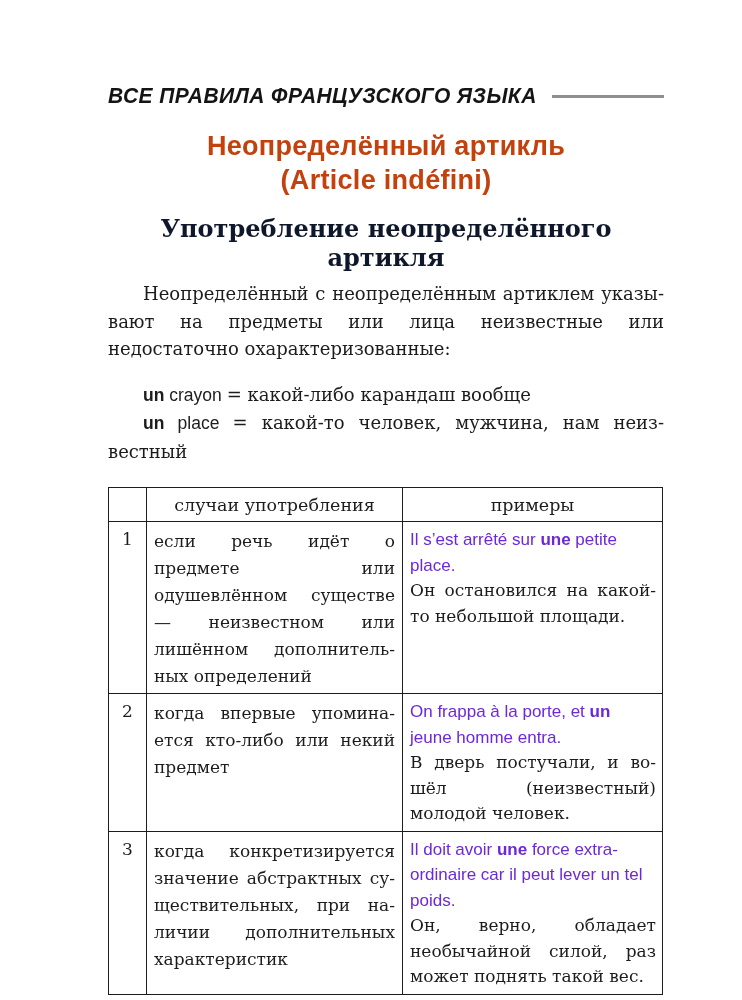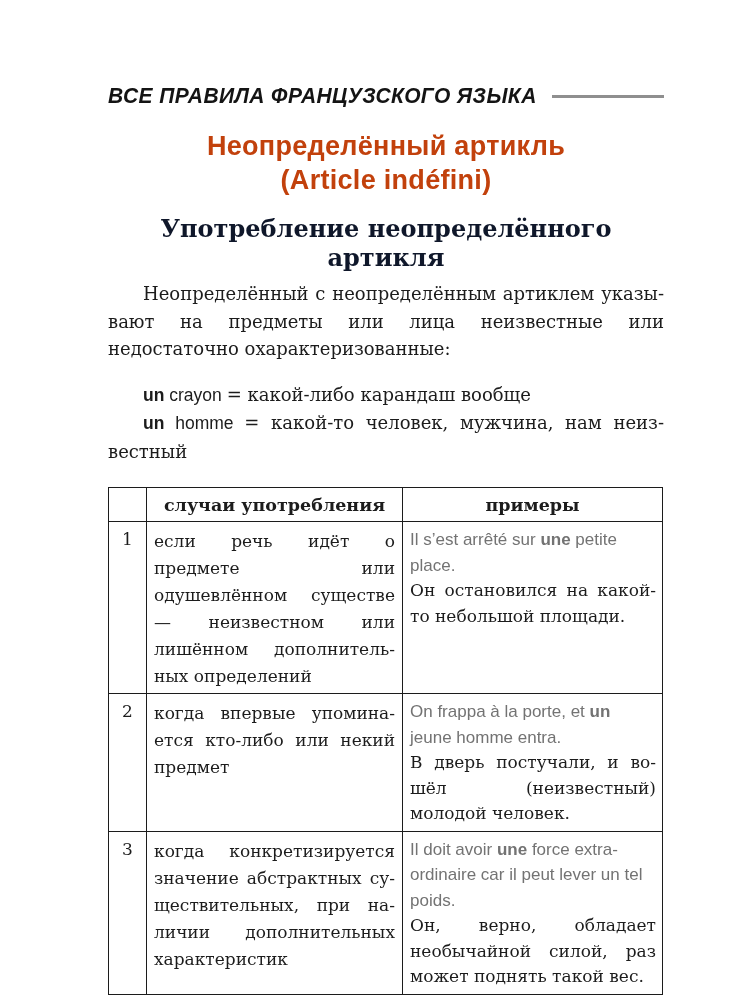--- a/index.html
+++ b/index.html
@@ -86,21 +86,21 @@
     table-layout: fixed;
     width: 554px;
     margin-top: 22px;
   }
   .grammar-table th, .grammar-table td {
     border: 1.6px solid #1c1c1c;
     vertical-align: top;
     padding: 3px 7px;
   }
   .grammar-table th {
-    font-weight: bold;
+    font-weight: normal;
     font-size: 17.5px;
     height: 34px;
     text-align: center;
     vertical-align: middle;
     padding: 2px;
   }
   td.num-cell {
     text-align: center;
     font-size: 17px;
     padding-top: 7px;
@@ -109,21 +109,21 @@
     font-size: 17px;
     line-height: 27px;
     text-align: justify;
     padding-top: 6px;
   }
   td.example-cell { padding: 5px 6px 4px 7px; }
   .fr-sentence {
     font-family: "Liberation Sans", sans-serif;
     font-size: 17px;
     line-height: 25.5px;
-    color: #737373;
+    color: #6d28d9;
   }
   .ru-translation {
     font-size: 17px;
     line-height: 25.5px;
     text-align: justify;
   }
   tr.row-1 > td { height: 135px; }
   tr.row-2 > td { height: 135px; }
   tr.row-3 > td { height: 152px; }
 
@@ -149,21 +149,21 @@
     <div>Неопределённый артикль</div>
     <div>(Article indéfini)</div>
   </div>
 
   <div class="section-heading">Употребление неопределённого артикля</div>
 
   <p class="paragraph">Неопределённый с неопределённым артиклем указы­вают на предметы или лица неизвестные или недостаточно охарактеризованные:</p>
 
   <div class="example-line"><b class="fr-inline">un</b><span class="fr-inline"> crayon </span><span>= какой-либо карандаш вообще</span></div>
 
-  <div class="example-line"><b class="fr-inline">un</b><span class="fr-inline"> homme </span><span>= какой-то человек, мужчина, нам неиз­вестный</span></div>
+  <div class="example-line"><b class="fr-inline">un</b><span class="fr-inline"> place </span><span>= какой-то человек, мужчина, нам неиз­вестный</span></div>
 
   <table class="grammar-table">
     <colgroup>
       <col style="width:38px">
       <col style="width:256px">
       <col style="width:260px">
     </colgroup>
     <tbody>
         <tr>
       <th></th>

